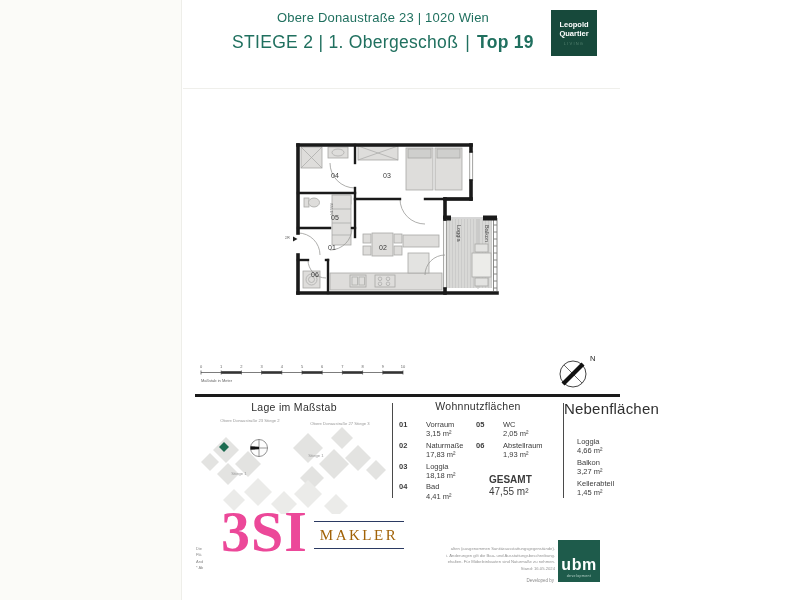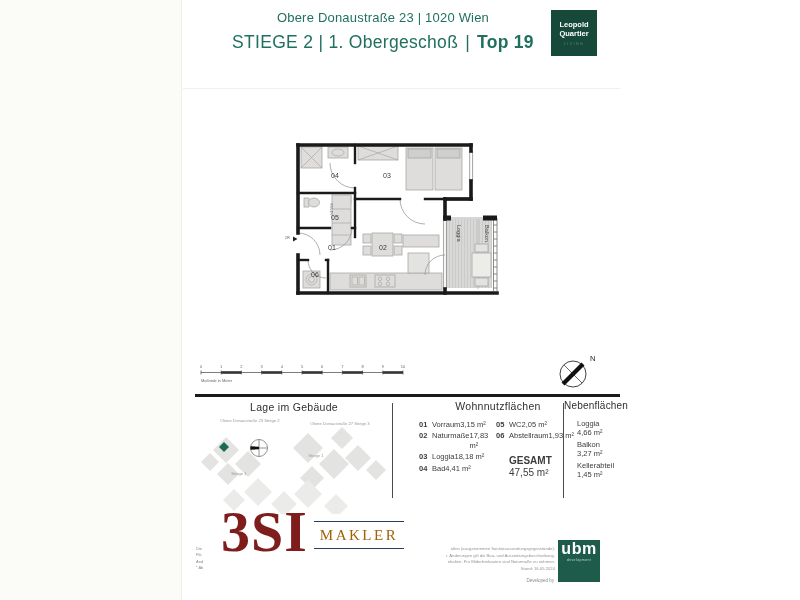--- a/index.html
+++ b/index.html
@@ -24,47 +24,47 @@
   .compasssvg{position:absolute;left:550px;top:348px;}
   .locsvg{position:absolute;left:196px;top:414px;}
   svg text{font-family:"Liberation Sans",sans-serif;}
   
   .bigrule{position:absolute;left:195px;top:394px;width:425px;height:2.5px;background:#1a1a1a;}
   .vrule{position:absolute;top:403px;width:1px;height:95px;background:#4a4a4a;}
   
   .loc-title{position:absolute;left:196px;top:401px;width:196px;text-align:center;
              font-size:10.5px;color:#2f2f2f;letter-spacing:.3px;}
   
-  .areas{position:absolute;left:414px;top:400px;width:168px;}
+  .areas{position:absolute;left:394px;top:400px;width:168px;}
   .areas .title{text-align:center;font-size:10.5px;color:#2f2f2f;margin-bottom:8px;letter-spacing:.3px;}
   .cols{display:flex;}
   .colA{width:82px;padding-left:5px;box-sizing:border-box;}
   .colB{width:86px;}
   .area-item{display:flex;font-size:7.5px;color:#3c3c3c;margin-bottom:2px;line-height:1.25;}
   .area-item .num{font-weight:bold;width:13px;flex:none;}
-  .area-item .nv{display:flex;flex-direction:row;}
+  .area-item .nv{display:flex;flex-direction:column;margin-left:14px;}
   .gesamt{margin-top:14px;margin-left:13px;font-size:10px;color:#3c3c3c;line-height:1.25;}
   .gesamt .gl{font-weight:bold;}
   .neben{position:absolute;left:564px;top:400px;width:60px;}
-  .neben .title{text-align:center;font-size:10px;color:#2f2f2f;margin-bottom:8px;letter-spacing:.2px;}
+  .neben .title{text-align:center;font-size:15px;color:#2f2f2f;margin-bottom:20px;letter-spacing:.2px;}
   .neb-item{font-size:7.5px;color:#3c3c3c;line-height:1.25;margin-bottom:2px;padding-left:13px;}
   
   .broker-name{position:absolute;left:221px;top:503px;font-family:"Liberation Serif",serif;
-               font-weight:bold;font-size:58px;line-height:1;color:#7f1d1d;letter-spacing:1px;}
+               font-weight:bold;font-size:58px;line-height:1;color:#ec4899;letter-spacing:1px;}
   .makler{position:absolute;left:314px;top:521px;width:90px;border-top:1.5px solid #2B3A62;
           border-bottom:1.5px solid #2B3A62;padding:4.5px 0;text-align:center;
           font-family:"Liberation Serif",serif;font-size:15px;letter-spacing:2.5px;color:#a16207;}
   
   .fp-left{position:absolute;left:196px;top:546px;font-size:4px;color:#8b8b8b;line-height:1.6;}
   .fp-right{position:absolute;left:355px;top:546px;width:200px;text-align:right;
             font-size:4.2px;color:#949494;line-height:1.55;}
   .devby{position:absolute;left:496px;top:578px;width:58px;text-align:right;font-size:4.5px;color:#8a8a8a;}
   
   .ubm{position:absolute;left:558px;top:540px;width:42px;height:42px;background:#1E5B4B;
-       display:flex;flex-direction:column;align-items:center;justify-content:flex-end;padding-bottom:20px;box-sizing:border-box;}
+       display:flex;flex-direction:column;align-items:center;justify-content:flex-end;padding-bottom:4px;box-sizing:border-box;}
   .ubm .nm{color:#fff;font-size:16px;font-weight:bold;line-height:1;letter-spacing:.5px;}
   .ubm .sb{color:#bcd6cd;font-size:3.5px;margin-top:1.5px;letter-spacing:.4px;}
 </style>
 </head>
 <body>
 
 <div id="page">
   <div class="edge"></div>
 
   <div class="header">
@@ -253,21 +253,21 @@
     <line x1="14" y1="17" x2="32" y2="35" stroke="#444" stroke-width="0.8"></line>
     <line x1="14" y1="35" x2="32" y2="17" stroke="#444" stroke-width="0.8"></line>
     <polygon points="11.5,34.5 31.5,14.5 34.5,17.5 14.5,37.5" fill="#111"></polygon>
     <text x="40" y="13" font-size="7.5" fill="#222">N</text>
   </svg>
 
   <div class="bigrule"></div>
   <div class="vrule" style="left:392px;"></div>
   <div class="vrule" style="left:563px;"></div>
 
-  <div class="loc-title">Lage im Gebäude</div>
+  <div class="loc-title">Lage im Maßstab</div>
   <svg class="locsvg" width="196" height="100" viewBox="0 0 196 100">
     <g fill="#e3e3e1">
       <polygon points="30,23 43,36 30,49 17,36"></polygon>
         <polygon points="52,37 65,50 52,63 39,50"></polygon>
       <polygon points="32,49 43,60 32,71 21,60"></polygon>
         <polygon points="14,39 23,48 14,57 5,48"></polygon>
       <polygon points="112,19 127,34 112,49 97,34"></polygon>
         <polygon points="138,35 153,50 138,65 123,50"></polygon>
       <polygon points="116,52 128,64 116,76 104,64"></polygon>
         <polygon points="162,31 175,44 162,57 149,44"></polygon>

